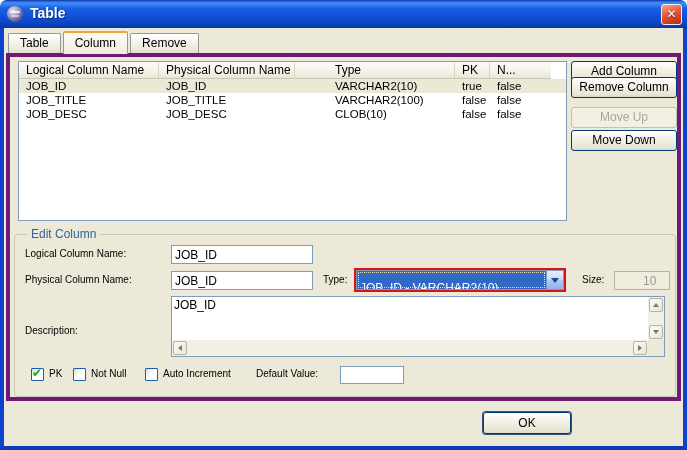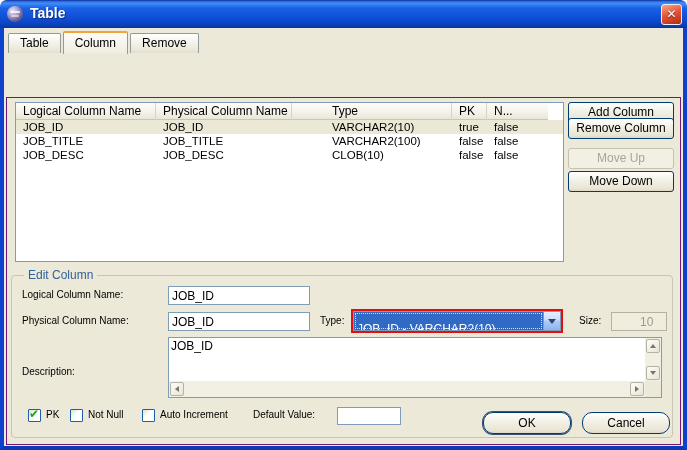--- a/index.html
+++ b/index.html
@@ -19,21 +19,21 @@
     color:#fff;font-weight:bold;font-size:12px;line-height:19px;text-align:center;text-shadow:0 1px 1px #7A1A08;cursor:default;}
   
   .body{position:absolute;top:28px;left:0;right:0;bottom:0;background:#ECE9D8;
     border-left:4px solid #0F42CC;border-right:4px solid #0F42CC;border-bottom:4px solid #0C39B4;}
   
   .tabs{position:absolute;top:1px;left:4px;height:24px;display:flex;align-items:flex-end;z-index:3;}
   .tab{height:20px;line-height:19px;padding:0 11px;background:linear-gradient(#FFFFFF,#EFECDF 70%,#E4E0D0);
     border:1px solid #919B9C;border-bottom:none;border-radius:2px 2px 0 0;margin-right:2px;font-size:12px;}
   .tab.active{height:23px;line-height:20px;background:linear-gradient(#FDFCF9,#EFECDF);
     border-top:2px solid #F0A43C;margin-bottom:-1px;}
-  .panel{position:absolute;left:2px;right:2px;top:25px;height:348px;border:1px solid #701a75;background:#ECE9D8;margin-top:44px;}
+  .panel{position:absolute;left:2px;right:2px;top:25px;height:348px;border:4px solid #701a75;background:#ECE9D8;}
   
   .grid{position:absolute;left:8px;top:4px;width:549px;height:160px;background:#fff;border:1px solid #7F9DB9;overflow:hidden;}
   .grid-header{display:flex;height:17px;}
   .gh{background:linear-gradient(180deg,#FDFCF9,#F4F2E8 60%,#E9E6D8);border-right:1px solid #D8D5C5;
     border-bottom:1px solid #C9C6B6;font-size:12px;line-height:16px;padding-left:7px;white-space:nowrap;overflow:hidden;}
   .grid-row{display:flex;height:14px;}
   .grid-row.selected{background:#ECE8D6;}
   .gc{font-size:11.5px;line-height:14px;padding-left:7px;white-space:nowrap;overflow:hidden;}
   .c0{width:140px;} .c1{width:136px;} .c2{width:160px;padding-left:40px;} .c3{width:35px;} .c4{width:61px;border-right:none;}
   
@@ -73,21 +73,21 @@
   .t-rt{width:0;height:0;border-top:3px solid transparent;border-bottom:3px solid transparent;border-left:4px solid #7A7768;}
   
   .cb{position:absolute;width:13px;height:13px;border:1px solid #1D5FAD;border-radius:1px;
     background:linear-gradient(135deg,#DCDCD4,#FFFFFF 45%);}
   .cb .mark{position:absolute;left:0px;top:-3px;color:#21A121;font-size:12px;font-weight:bold;}
   .cb-pk{left:16px;top:133px;} .l-pk{left:34px;top:133px;}
   .cb-nn{left:58px;top:133px;} .l-nn{left:76px;top:133px;}
   .cb-ai{left:130px;top:133px;} .l-ai{left:148px;top:133px;}
   .l-dv{left:241px;top:133px;} .i-dv{left:325px;top:131px;width:64px;height:18px;}
   
-  .foot-btn{position:absolute;width:88px;height:22px;border:1px solid #003C74;border-radius:10px;
+  .foot-btn{position:absolute;width:88px;height:22px;border:1px solid #003C74;border-radius:3px;
     background:linear-gradient(180deg,#FFFFFF,#F2F0E4 45%,#E9E6D6 85%,#DDD9C6);font-size:12px;text-align:center;line-height:20px;}
   .btn-ok{left:479px;top:384px;box-shadow:0 0 0 1px #36517A;}
   .btn-cancel{left:578px;top:384px;}
 </style>
 </head>
 <body>
 
 <div class="window">
 
   <div class="titlebar">
@@ -199,15 +199,14 @@
 
         <span class="cb cb-ai"></span>
         <span class="lbl l-ai">Auto Increment</span>
 
         <span class="lbl l-dv">Default Value:</span>
         <input class="txt i-dv" value="" style="">
       </div>
     </div>
 
     <div class="foot-btn btn-ok">OK</div>
-    <div class="foot-btn btn-cancel">Cancel</div>
   </div>
 </div>
 
 </body></html>

